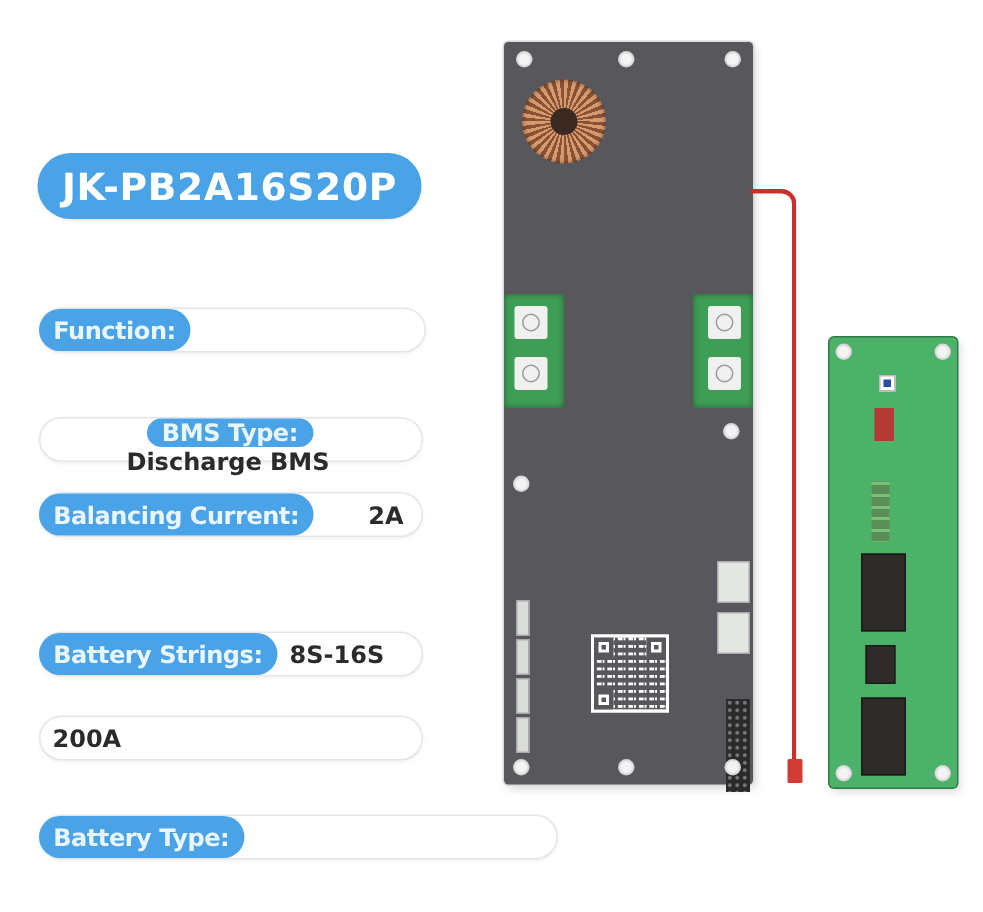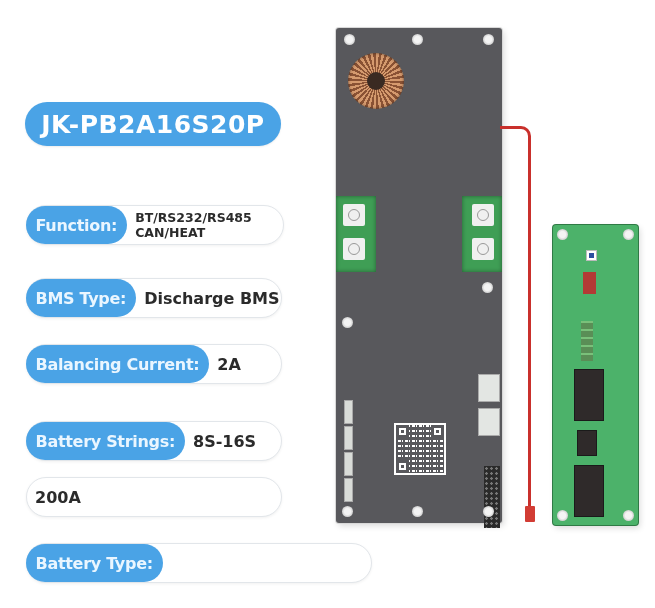--- a/index.html
+++ b/index.html
@@ -8,21 +8,21 @@
 
   .title-pill {
     position: absolute; left: 25px; top: 102px; width: 256px; height: 44px;
     background: #4aa3e6; border-radius: 22px;
     color: #ffffff; font-weight: bold; font-size: 25px; letter-spacing: 0.5px;
     display: flex; align-items: center; justify-content: center;
     box-shadow: 0 1px 2px rgba(0,0,0,0.08);
   }
 
   .spec {
-    position: absolute; left: 26px; height: 40px;
+    position: absolute; left: 26px; height: 30px;
     border: 1.5px solid #e2e6ea; border-radius: 21px; background: #fff;
     display: flex; align-items: center;
     box-shadow: 0 1px 3px rgba(0,0,0,0.06);
   }
   .spec .label {
     height: 100%; background: #4aa3e6; color: #eaf6ff; font-weight: bold;
     font-size: 16px; border-radius: 21px; padding: 0 10px;
     display: flex; align-items: center; white-space: nowrap; margin-left: -1.5px;
     letter-spacing: -0.3px;
   }
@@ -101,30 +101,28 @@
   .term-green { position: absolute; left: 28px; top: 96px; width: 12px; height: 40px; background: #6aa766;
     background-image: repeating-linear-gradient(0deg, #5a8e56 0 6px, #7ac07a 6px 8px); }
 </style>
 </head>
 <body>
 
 <div class="title-pill">JK-PB2A16S20P</div>
 
 <div class="spec" style="top:205px; width:258px;">
   <span class="label">Function:</span>
-  <span class="value small">BT/RS232/RS485
-CAN/HEAT</span>
 </div>
 
-<div class="spec" style="top:278px; width:256px;">
+<div class="spec" style="top:278px; width:256px;flex-direction:column;">
   <span class="label">BMS Type:</span>
   <span class="value">Discharge BMS</span>
 </div>
 
-<div class="spec" style="top:344px; width:256px;">
+<div class="spec" style="top:328px; width:256px;justify-content:space-between;">
   <span class="label">Balancing Current:</span>
   <span class="value">2A</span>
 </div>
 
 <div class="spec" style="top:421px; width:256px;">
   <span class="label">Battery Strings:</span>
   <span class="value">8S-16S</span>
 </div>
 
 <div class="spec" style="top:477px; width:256px;">

